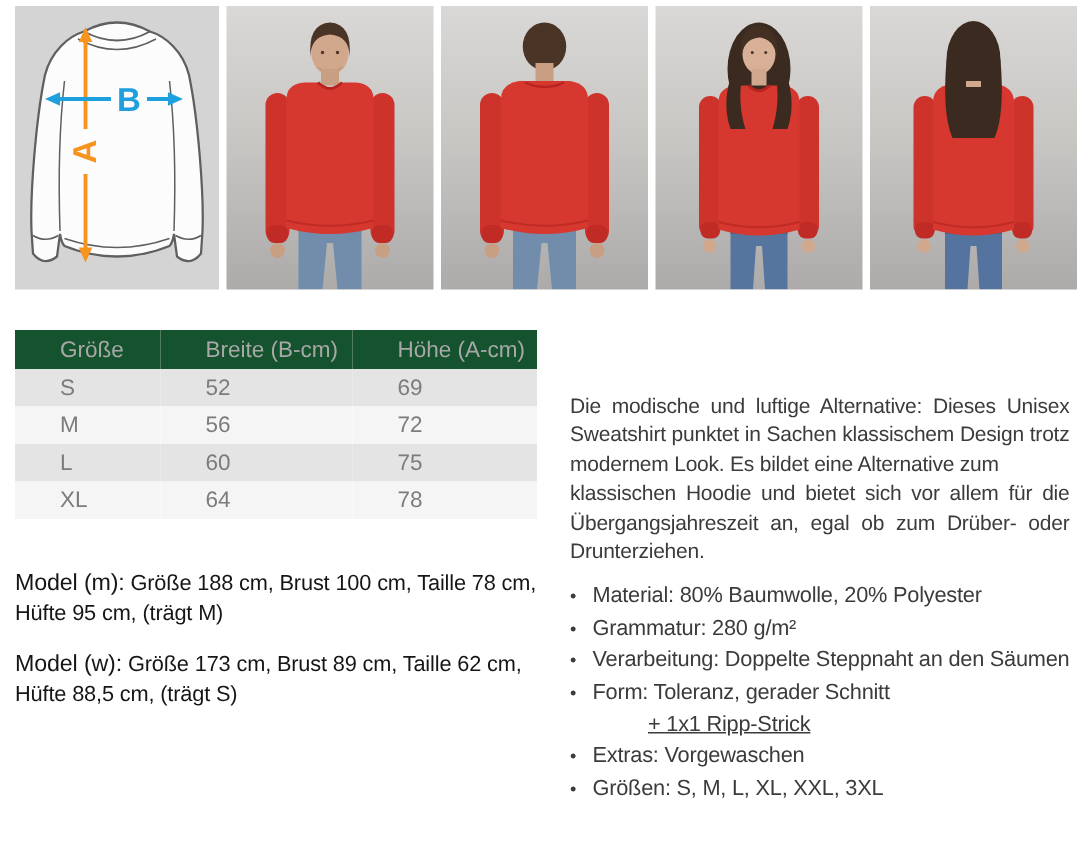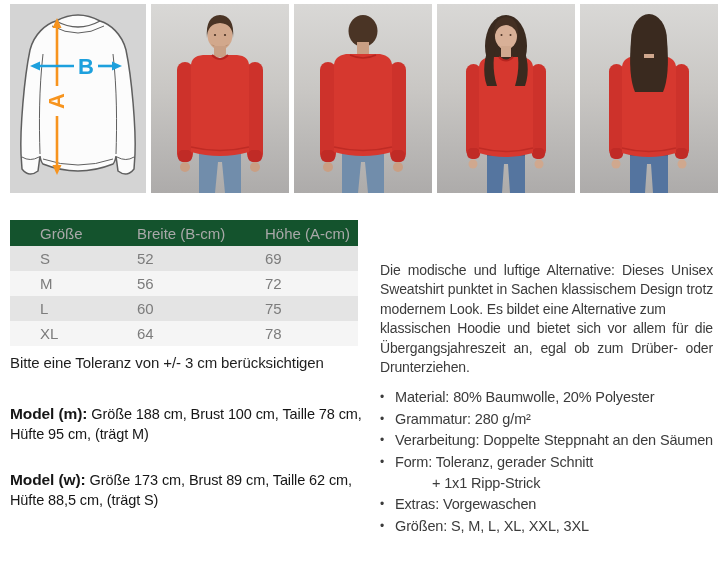--- a/index.html
+++ b/index.html
@@ -21,30 +21,30 @@
   table.size{border-collapse:collapse;width:348px;font-size:15px;}
   table.size th{font-weight:normal;text-align:left;color:#a8a8a8;background:#14532d;
                 height:26px;padding:0 0 0 30px;}
   table.size td{color:#7c7c7c;height:25px;padding:0 0 0 30px;}
   tr.odd td{background:#e4e4e4;}
   tr.even td{background:#f5f5f5;}
 
   .tolerance{margin:8px 0 0 0;font-size:15px;color:#1e1e1e;letter-spacing:-0.1px;}
   .model-info{margin:33px 0 0 0;width:362px;font-size:14.5px;line-height:20px;color:#161616;
               letter-spacing:-0.1px;}
-  .model-info .mlabel{font-weight:bold;font-size:15.5px;}
+  .model-info .mlabel{font-weight:normal;font-size:15.5px;}
 
   
   .desc{margin:0;font-size:14px;line-height:19.4px;letter-spacing:-0.15px;color:#3b3b3b;
         text-align:justify;}
   .features{margin-top:10px;font-size:14.5px;line-height:21.4px;color:#3b3b3b;letter-spacing:-0.15px;}
   .feat{display:flex;}
   .dot{width:15px;flex:0 0 auto;font-size:12px;}
   .ftext{flex:1;}
-  .sub{display:block;margin-left:37px;}
+  .sub{display:block;margin-left:37px;text-decoration:underline;}
 </style>
 </head>
 <body>
 
 <div class="page">
 
   <div class="gallery">
 
     <div class="panel diagram">
       <svg width="136" height="189" viewBox="0 0 136 189">
@@ -197,25 +197,24 @@
           <td>75</td>
         </tr>
         <tr class="even">
           <td>XL</td>
           <td>64</td>
           <td>78</td>
         </tr>
       </tbody>
     </table>
 
-    <p class="tolerance">Bitte eine Toleranz von +/- 3 cm berücksichtigen</p>
 
     <p class="model-info"><span class="mlabel">Model (m):</span><span> Größe 188 cm, Brust 100 cm, Taille 78 cm, Hüfte 95 cm, (trägt M)</span></p>
 
-    <p class="model-info" style="margin-top:26px;"><span class="mlabel">Model (w):</span><span> Größe 173 cm, Brust 89 cm, Taille 62 cm, Hüfte 88,5 cm, (trägt S)</span></p>
+    <p class="model-info" style="margin-top:14px;"><span class="mlabel">Model (w):</span><span> Größe 173 cm, Brust 89 cm, Taille 62 cm, Hüfte 88,5 cm, (trägt S)</span></p>
   </div>
 
   <div class="right-col">
 
     <p class="desc"><span>Die modische und luftige Alternative: Dieses Unisex Sweatshirt punktet in Sachen klassischem Design trotz modernem Look. Es bildet eine Alternative zum</span><br><span>klassischen Hoodie und bietet sich vor allem für die Übergangsjahreszeit an, egal ob zum Drüber- oder Drunterziehen.</span></p>
 
     <div class="features">
       <div class="feat">
         <span class="dot">•</span>
         <span class="ftext">Material: 80% Baumwolle, 20% Polyester</span>

